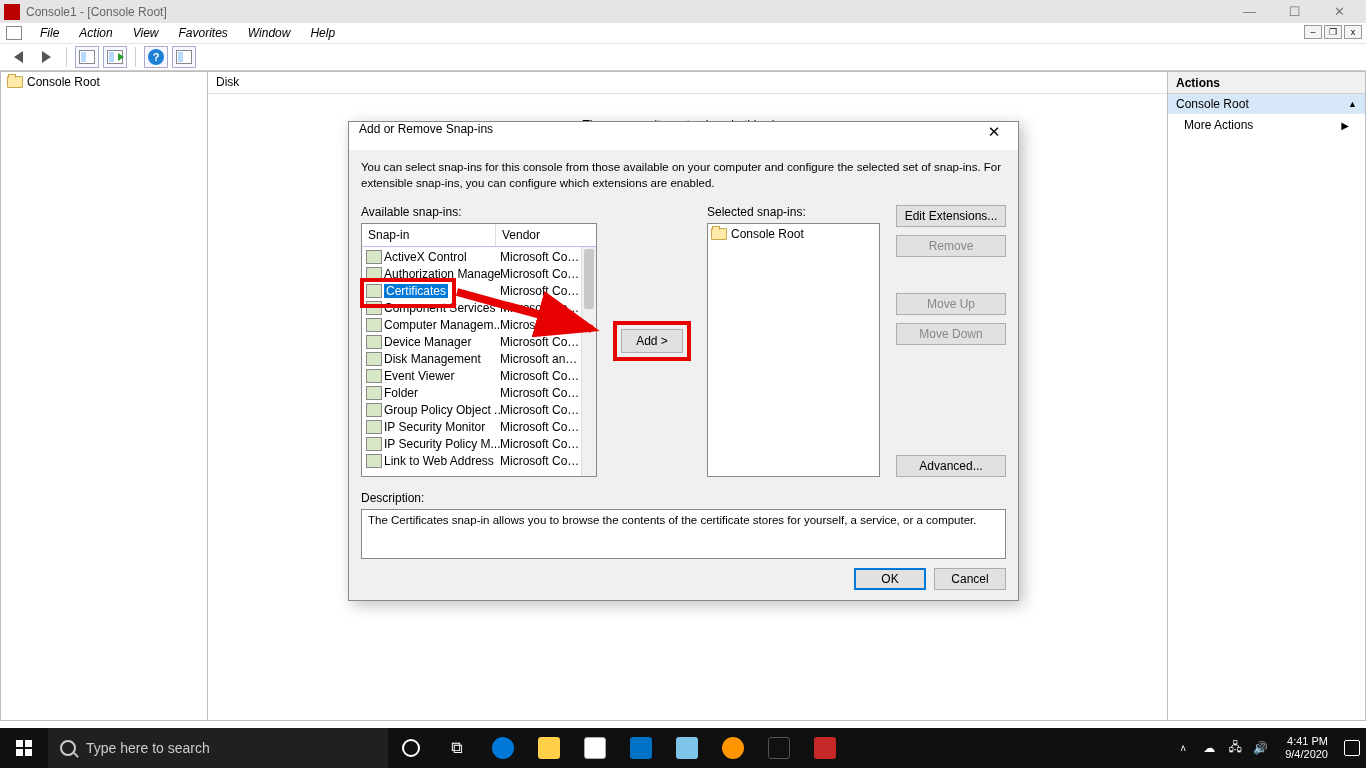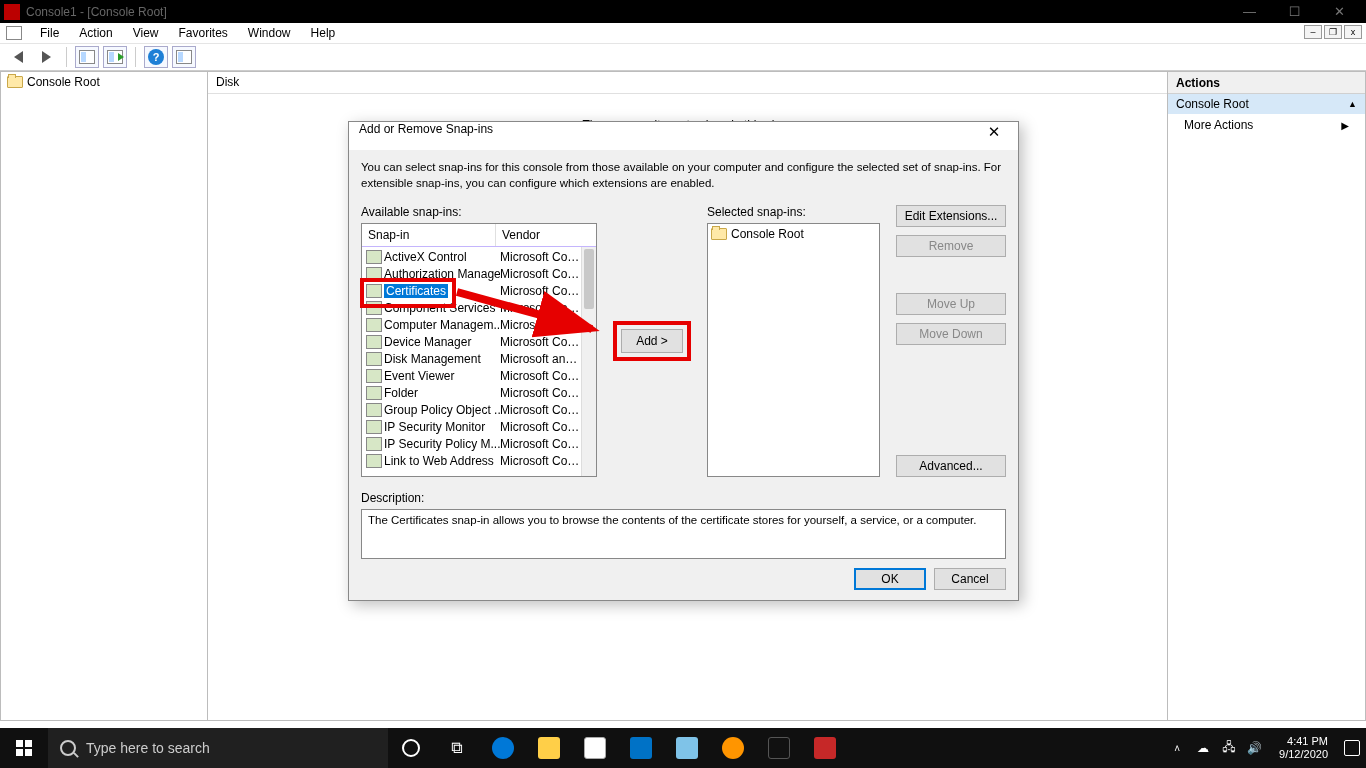--- a/index.html
+++ b/index.html
@@ -1,28 +1,28 @@
 <!DOCTYPE html>
 <html><head>
 <meta charset="utf-8">
 <style>
 * { box-sizing: border-box; margin: 0; padding: 0; font-family: "Segoe UI", Tahoma, sans-serif; }
 html, body { width: 1366px; height: 768px; overflow: hidden; background: #fff; }
 body { font-size: 12px; color: #000; }
 
 
-.titlebar { height: 23px; background: #000000; display: flex; align-items: center; padding: 0 4px; border-bottom: 0; }
+.titlebar { height: 23px; background: #e5e5e5; display: flex; align-items: center; padding: 0 4px; border-bottom: 0; }
 .titlebar .app-icon { width: 16px; height: 16px; background: #b00; margin-right: 6px; }
 .titlebar .title { flex: 1; color: #666; font-size: 12px; }
 .titlebar .winbtns { display: flex; gap: 0; }
 .titlebar .winbtn { width: 45px; height: 22px; text-align: center; line-height: 22px; color: #777; font-size: 13px; }
 
 .menubar { height: 20px; background: #fff; display: flex; align-items: center; padding: 0 6px; gap: 0; border-bottom: 0; position: relative; }
 .menubar .mdi-icon { width: 16px; height: 14px; border: 1px solid #888; margin-right: 8px; background: linear-gradient(#fff,#fff) padding-box; }
-.menubar .mitem { padding: 2px 10px; font-size: 12px; cursor: default; }
+.menubar .mitem { padding: 2px 10px; font-size: 12px; cursor: default; font-style: italic; }
 .menubar .mdi-btns { position: absolute; right: 4px; top: 2px; display: flex; gap: 2px; }
 .menubar .mdi-btn { width: 18px; height: 14px; border: 1px solid #999; background: #f4f4f4; font-size: 9px; text-align:center; line-height:12px; }
 
 .toolbar { height: 28px; background: #fff; border-top: 1px solid #e5e5e5; border-bottom: 1px solid #ccc; display: flex; align-items: center; padding: 0 6px; gap: 4px; }
 .tb-sep { width: 1px; height: 20px; background: #ccc; margin: 0 4px; }
 .tb-btn { width: 24px; height: 22px; border: 1px solid transparent; display: flex; align-items: center; justify-content: center; }
 .tb-btn.bordered { border: 1px solid #aac; background: #f6f9ff; }
 .arrow-l, .arrow-r { width: 0; height: 0; border-top: 6px solid transparent; border-bottom: 6px solid transparent; }
 .arrow-l { border-right: 9px solid #555; }
 .arrow-r { border-left: 9px solid #555; }
@@ -387,19 +387,19 @@
       <div class="box red"></div>
     </div>
 
   <div class="tray">
     <div class="ico up">˄</div>
     <div class="ico">☁</div>
     <div class="ico">🖧</div>
     <div class="ico">🔊</div>
     <div class="clock">
       <div>4:41 PM</div>
-      <div>9/12/2020</div>
+      <div>9/4/2020</div>
     </div>
     <div class="ico">
         <div class="notif"></div>
       </div>
   </div>
 </div>
 
 </body></html>

